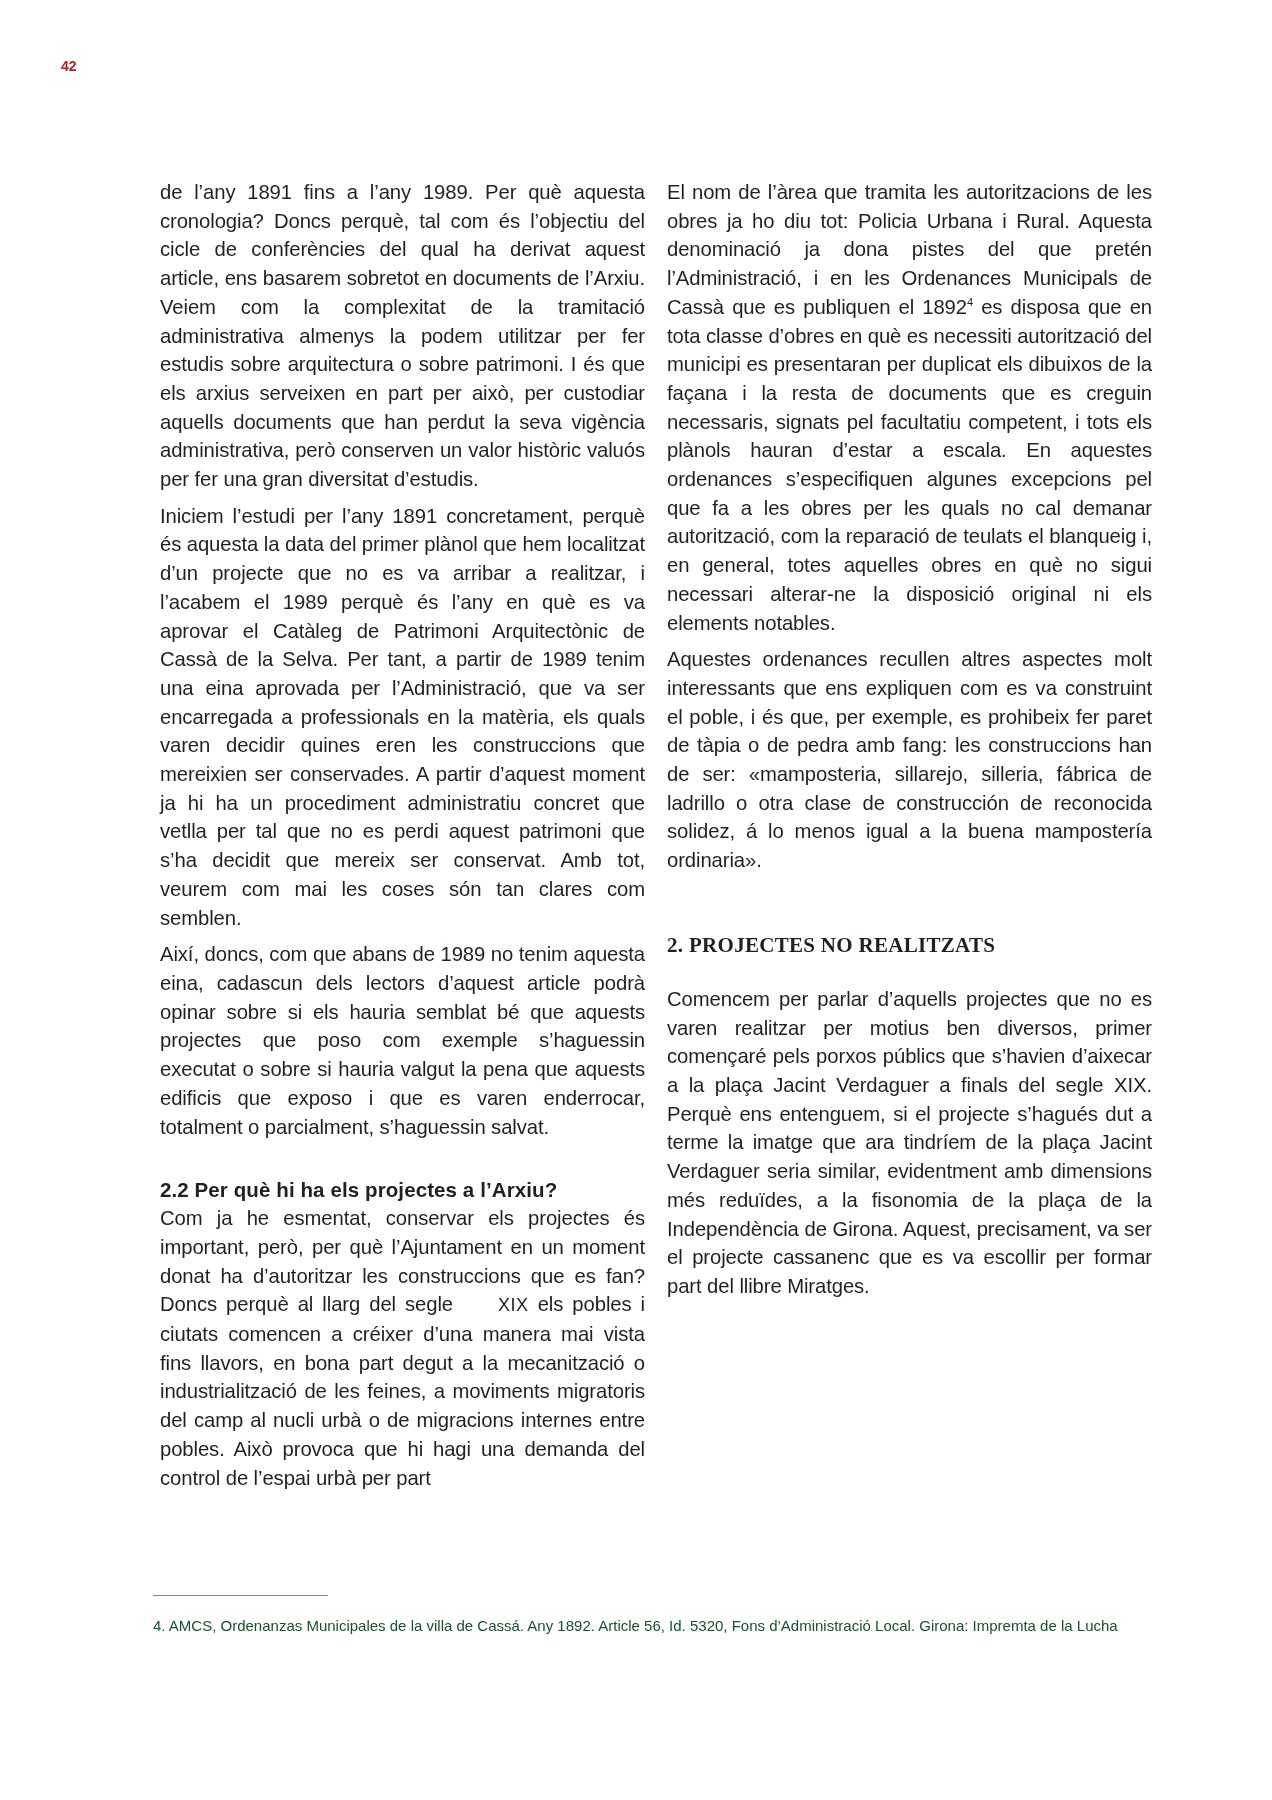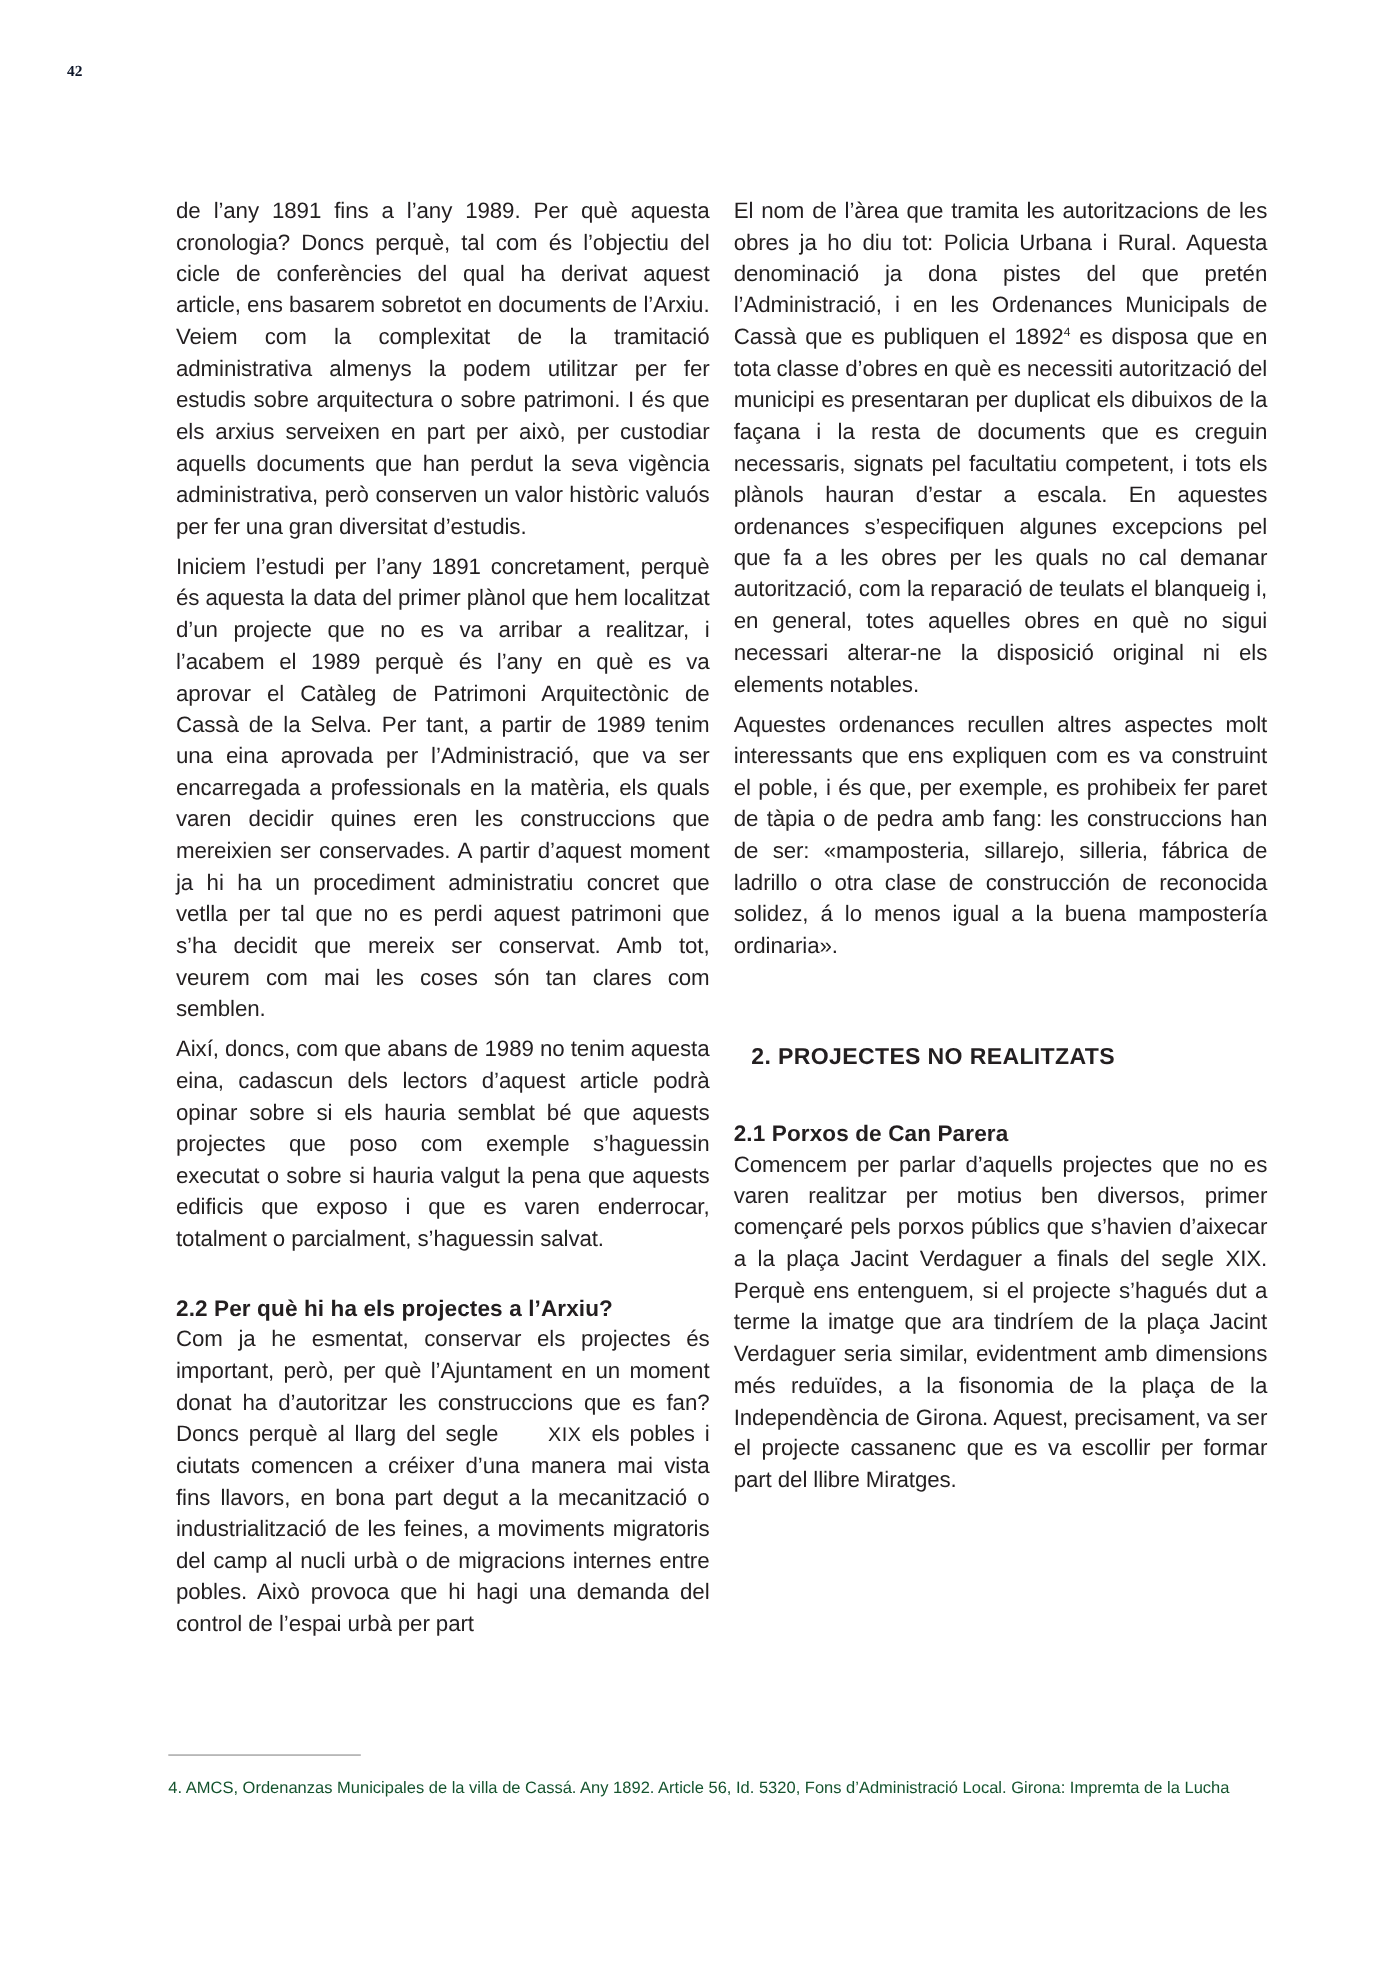--- a/index.html
+++ b/index.html
@@ -14,22 +14,21 @@
       overflow: hidden;
       font-family: "Liberation Sans", "DejaVu Sans", sans-serif;
       color: #231f20;
     }
     .page-number {
       position: absolute;
       left: 61px;
       top: 58px;
       font-size: 14px;
       font-weight: bold;
-      color: #0f172a;
-      font-family: Liberation Serif, serif;
+      color: #b91c1c;
     }
     .column {
       position: absolute;
       top: 178px;
       width: 485px;
     }
     .col-left { left: 160px; }
     .col-right { left: 667px; }
     .para {
       margin: 0 0 8px 0;
@@ -41,25 +40,25 @@
     }
     .heading-sub {
       font-family: "Liberation Sans", "DejaVu Sans", sans-serif;
       font-weight: bold;
       font-size: 20.5px;
       line-height: 28px;
       margin: 0;
       letter-spacing: 0.1px;
     }
     .heading-main {
-      font-family: Liberation Sans, sans-serif;
+      font-family: Liberation Serif, serif;
       font-weight: bold;
       font-size: 21px;
       line-height: 28px;
-      margin: 16px;
+      margin: 0;
       letter-spacing: 0.3px;
     }
     .sc { font-size: 18px; letter-spacing: 0.5px; margin-left: 36px; }
     sup.fn { font-size: 11px; vertical-align: super; line-height: 0; }
     .footnote-rule {
       position: absolute;
       left: 153px;
       top: 1595px;
       width: 175px;
       height: 0;
@@ -89,18 +88,17 @@
   <h3 class="heading-sub">2.2 Per què hi ha els projectes a l’Arxiu?</h3>
   <p class="para"><span>Com ja he esmentat, conservar els projectes és important, però, per què l’Ajuntament en un mo­ment donat ha d’autoritzar les construccions que es fan? Doncs perquè al llarg del segle </span><span class="sc">XIX</span><span> els po­bles i ciutats comencen a créixer d’una manera mai vista fins llavors, en bona part degut a la mecanit­zació o industrialització de les feines, a moviments migratoris del camp al nucli urbà o de migracions internes entre pobles. Això provoca que hi hagi una demanda del control de l’espai urbà per part</span></p>
 </div>
 
 <div class="column col-right">
   <p class="para"><span>El nom de l’àrea que tramita les autoritzacions de les obres ja ho diu tot: Policia Urbana i Rural. Aquesta denominació ja dona pistes del que pretén l’Administració, i en les Ordenances Municipals de Cassà que es publiquen el 1892</span><sup class="fn">4</sup><span> es disposa que en tota classe d’obres en què es necessiti autorit­zació del municipi es presentaran per duplicat els dibuixos de la façana i la resta de documents que es creguin necessaris, signats pel facultatiu com­petent, i tots els plànols hauran d’estar a escala. En aquestes ordenances s’especifiquen algunes excepcions pel que fa a les obres per les quals no cal demanar autorització, com la reparació de teu­lats el blanqueig i, en general, totes aquelles obres en què no sigui necessari alterar-ne la disposició original ni els elements notables.</span></p>
   <p class="para">Aquestes ordenances recullen altres aspectes molt interessants que ens expliquen com es va construint el poble, i és que, per exemple, es pro­hibeix fer paret de tàpia o de pedra amb fang: les construccions han de ser: «mamposteria, sillarejo, silleria, fábrica de ladrillo o otra clase de construc­ción de reconocida solidez, á lo menos igual a la buena mampostería ordinaria».</p>
   <div style="height:48px"></div>
   <h2 class="heading-main">2. PROJECTES NO REALITZATS</h2>
   <div style="height:26px"></div>
-  <h3 class="heading-sub">2.1 Porxos de Can Parera</h3>
   <p class="para">Comencem per parlar d’aquells projectes que no es varen realitzar per motius ben diversos, pri­mer començaré pels porxos públics que s’havien d’aixecar a la plaça Jacint Verdaguer a finals del segle XIX. Perquè ens entenguem, si el projecte s’hagués dut a terme la imatge que ara tindríem de la plaça Jacint Verdaguer seria similar, evident­ment amb dimensions més reduïdes, a la fisonomia de la plaça de la Independència de Girona. Aquest, precisament, va ser el projecte cassanenc que es va escollir per formar part del llibre Miratges.</p>
 </div>
 
 <div class="footnote-rule"></div>
 <div class="footnote">4. AMCS, Ordenanzas Municipales de la villa de Cassá. Any 1892. Article 56, Id. 5320, Fons d’Administració Local. Girona: Impremta de la Lucha</div>
 
 </body></html>

